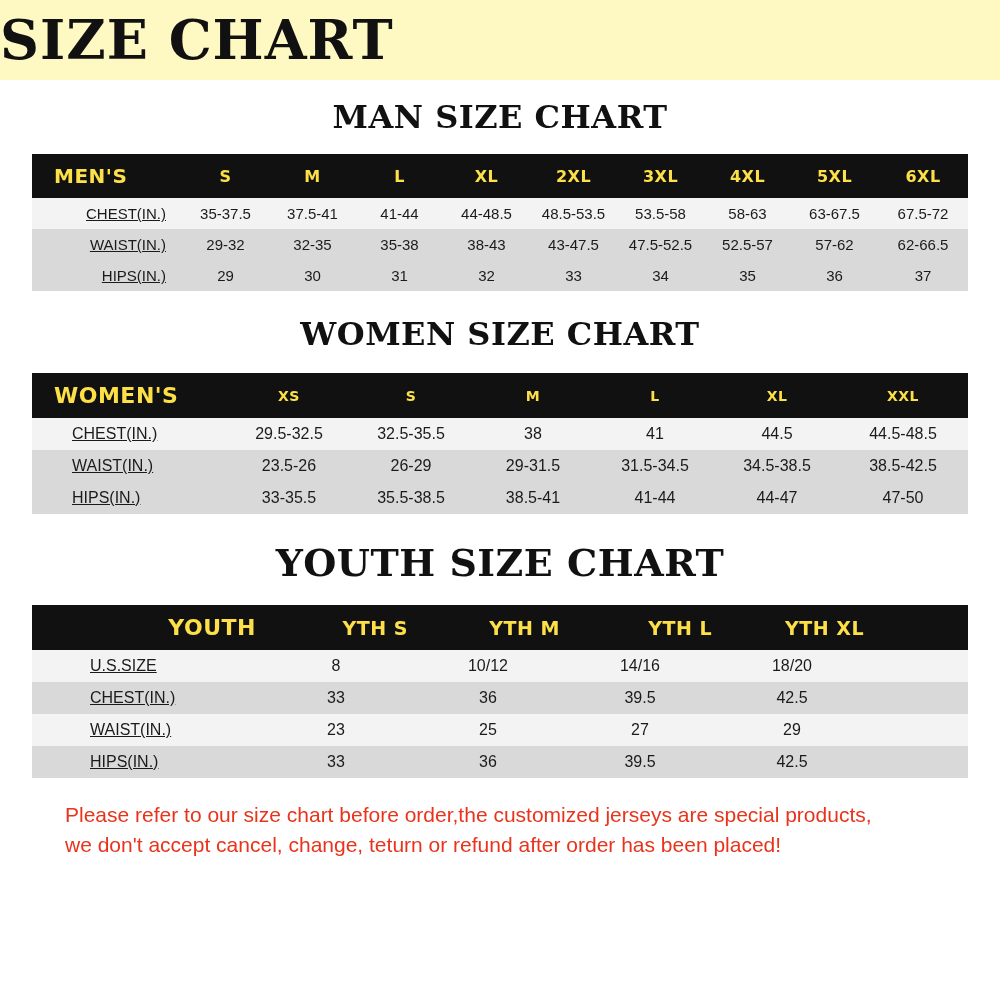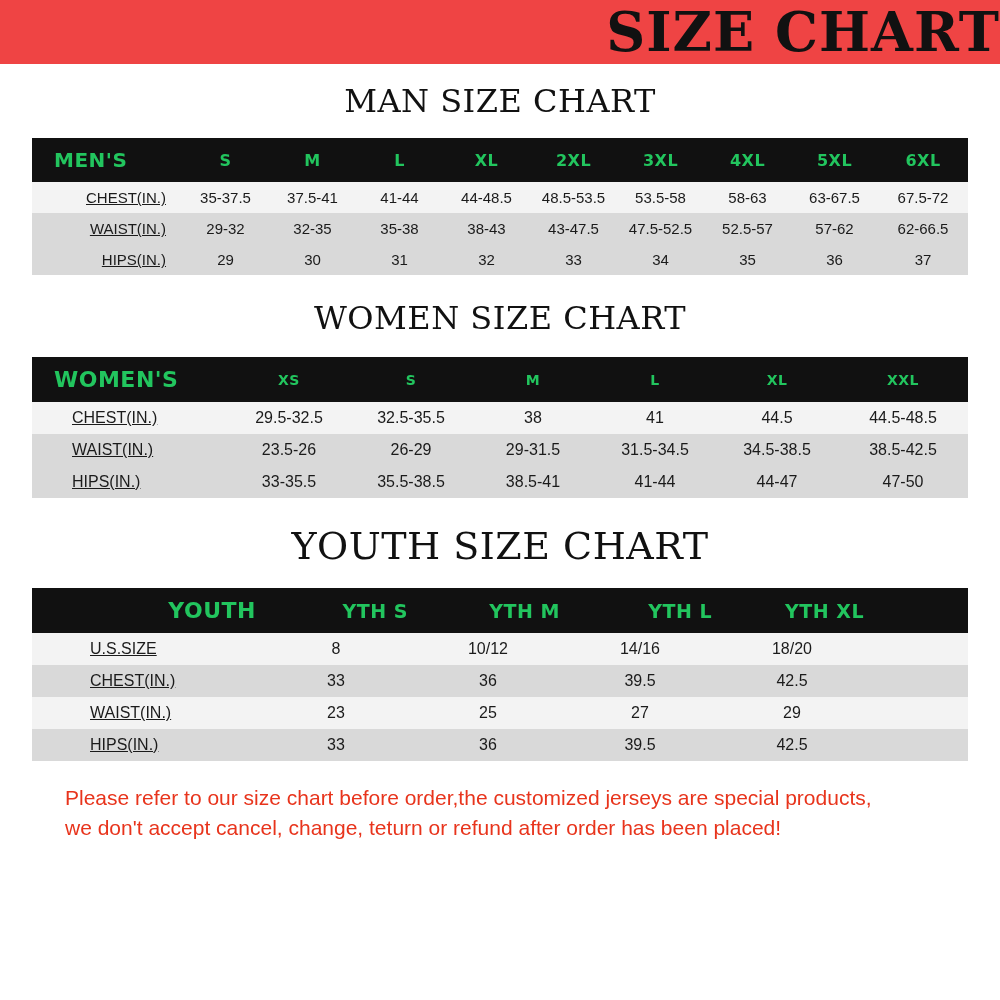--- a/index.html
+++ b/index.html
@@ -14,53 +14,53 @@
     overflow: hidden;
   }
   .page {
     width: 1000px;
     height: 1000px;
     position: relative;
     display: flex;
     flex-direction: column;
   }
   .banner {
-    background: #ef4444;
-    height: 64px;
+    background: #fef9c3;
+    height: 80px;
     display: flex;
     align-items: center;
-    justify-content: flex-end;
+    justify-content: flex-start;
   }
   .banner-title {
     font-family: "DejaVu Serif", serif;
     font-weight: bold;
     font-size: 54px;
     letter-spacing: 1px;
     color: #111111;
     line-height: 1;
   }
   .section {
     padding: 0 32px;
   }
   .section-title {
     text-align: center;
     font-family: "DejaVu Serif", serif;
-    font-weight: normal;
+    font-weight: bold;
     font-size: 32px;
     color: #111111;
     letter-spacing: 0.5px;
   }
   table {
     border-collapse: collapse;
     width: 936px;
     table-layout: fixed;
   }
   .hdr-row {
     background: #111111;
-    color: #22c55e;
+    color: #fde047;
   }
   .hdr-row th {
     font-family: "DejaVu Sans", sans-serif;
     font-weight: bold;
     letter-spacing: 0.5px;
     padding: 10px 4px;
     text-align: center;
   }
   .hdr-row th.label {
     text-align: left;

